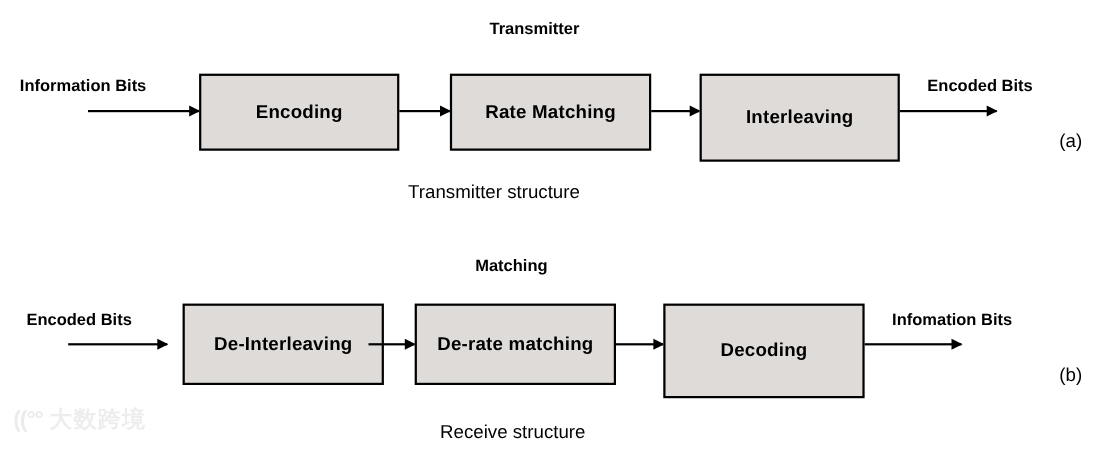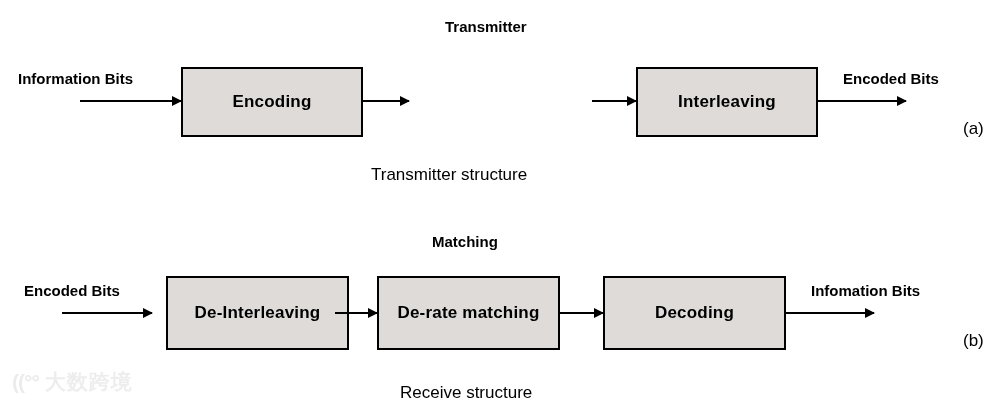--- a/index.html
+++ b/index.html
@@ -119,24 +119,27 @@
   <div class="io-label" style="left:18px; top:70px;">Information Bits</div>
 
   <div class="arrow" style="left:80px; top:100px; width:101px;"></div>
 
   <div class="proc-box" style="left:181px; top:67px; width:182px; height:70px;">
     <span class="proc-label">Encoding</span>
   </div>
 
   <div class="arrow" style="left:363px; top:100px; width:46px;"></div>
 
+  <div class="proc-box" style="left:409px; top:67px; width:183px; height:70px;">
+    <span class="proc-label">Rate Matching</span>
+  </div>
 
   <div class="arrow" style="left:592px; top:100px; width:44px;"></div>
 
-  <div class="proc-box" style="left:636px; top:67px; width:182px; height:70px;">
+  <div class="proc-box" style="left:636px; top:67px; width:182px; height:80px;">
     <span class="proc-label">Interleaving</span>
   </div>
 
   <div class="arrow" style="left:818px; top:100px; width:88px;"></div>
 
   <div class="io-label" style="left:843px; top:70px;">Encoded Bits</div>
 
   <div class="panel-letter" style="left:963px; top:119px;">(a)</div>
 
   <div class="stage-caption" style="left:371px; top:165px;">Transmitter structure</div>
@@ -152,21 +155,21 @@
   </div>
 
   <div class="arrow" style="left:335px; top:312px; width:42px;"></div>
 
   <div class="proc-box" style="left:377px; top:276px; width:183px; height:74px;">
     <span class="proc-label">De-rate matching</span>
   </div>
 
   <div class="arrow" style="left:560px; top:312px; width:43px;"></div>
 
-  <div class="proc-box" style="left:603px; top:276px; width:183px; height:74px;">
+  <div class="proc-box" style="left:603px; top:276px; width:183px; height:86px;">
     <span class="proc-label">Decoding</span>
   </div>
 
   <div class="arrow" style="left:786px; top:312px; width:88px;"></div>
 
   <div class="io-label" style="left:811px; top:282px;">Infomation Bits</div>
 
   <div class="panel-letter" style="left:963px; top:331px;">(b)</div>
 
   <div class="stage-caption" style="left:400px; top:383px;">Receive structure</div>

